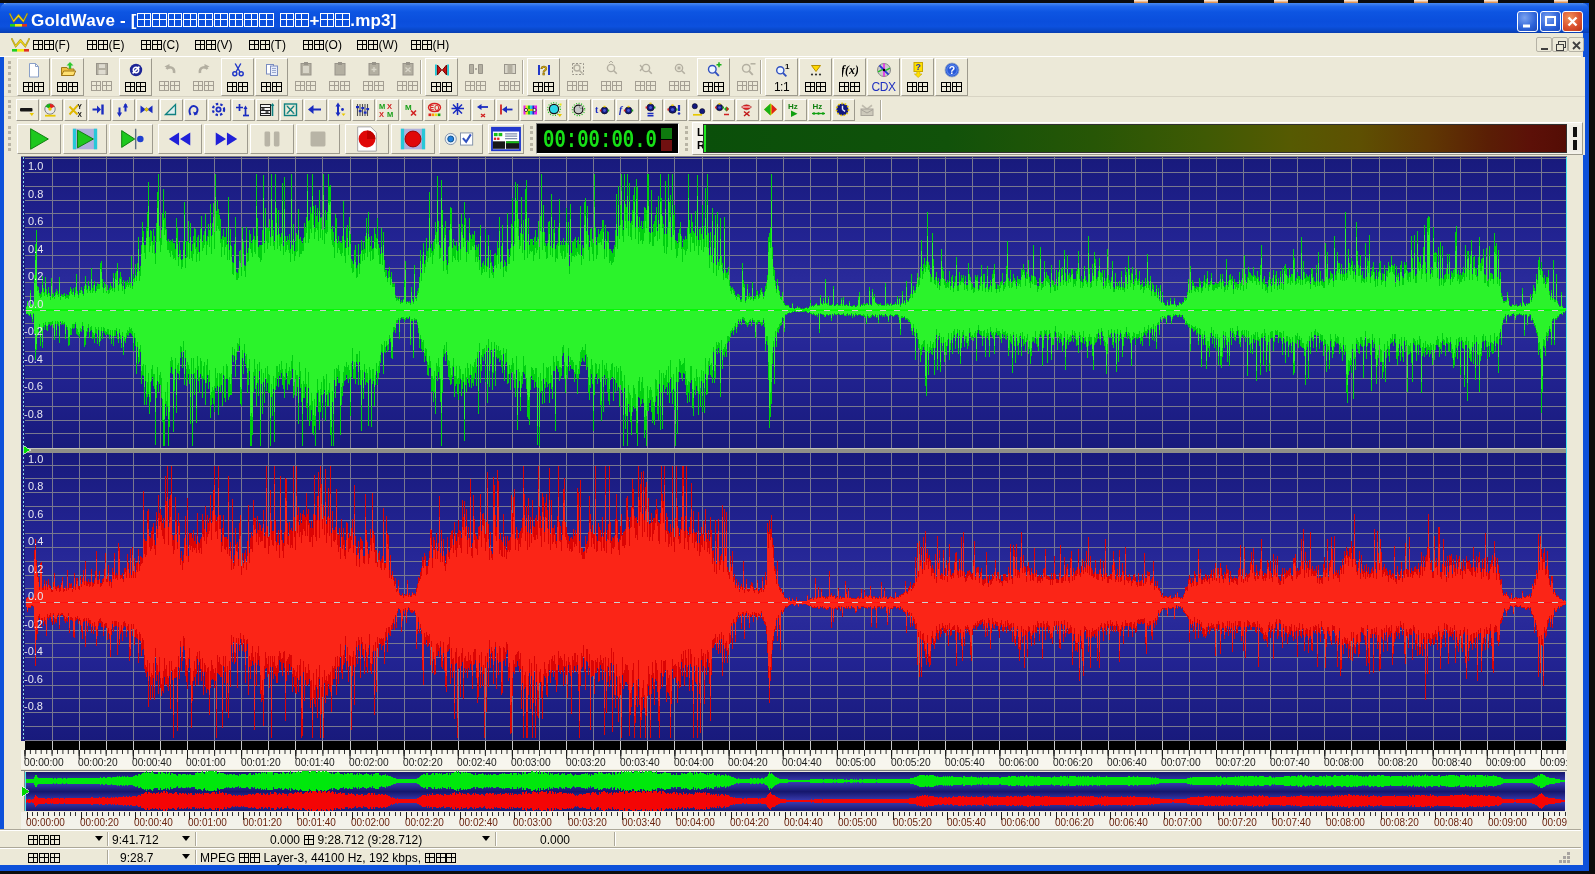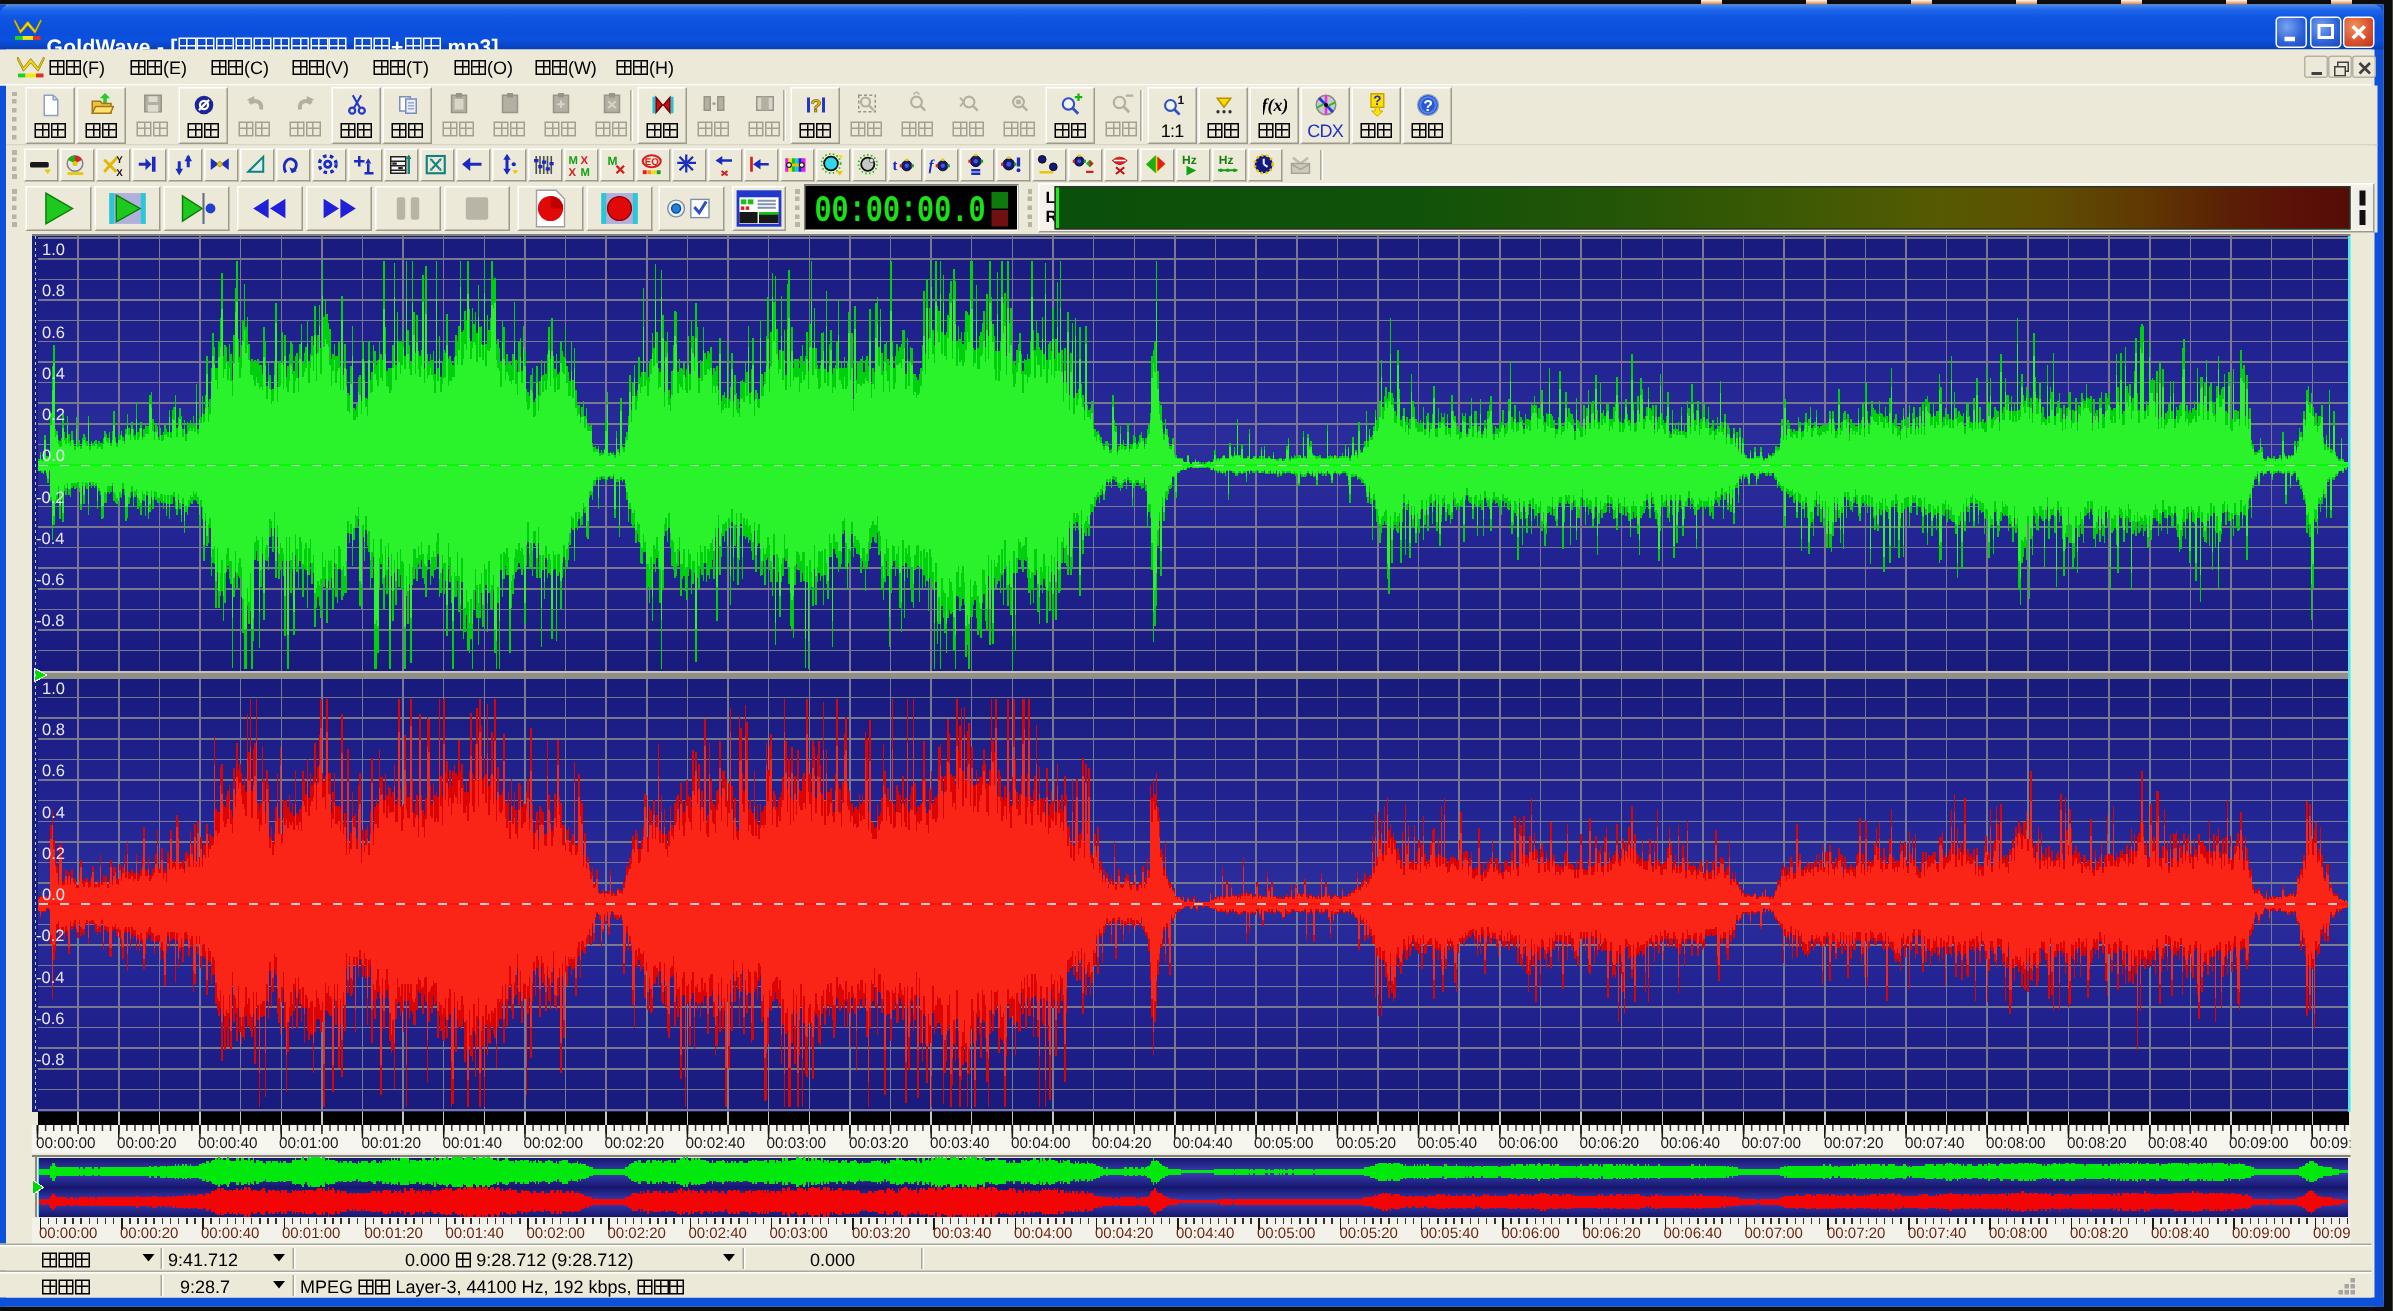--- a/index.html
+++ b/index.html
@@ -9,21 +9,21 @@
  background:
   linear-gradient(currentColor,currentColor) 50% 0/1px 100% no-repeat,
   linear-gradient(currentColor,currentColor) 0 46%/100% 1px no-repeat;}
 #win{position:absolute;left:0;top:3px;width:1589px;height:868px;
  background:#ece9d8;border-left:4px solid #0d51da;border-right:6px solid #0d51da;
  border-bottom:6px solid #0d51da}
 #title{position:absolute;left:0;top:3px;width:1589px;height:30px;
  border-radius:7px 7px 0 0;
  background:linear-gradient(#4a8aee,#1e65ea 12%,#0d55e2 30%,#0a4edc 62%,#0c51de 78%,#0846c6 92%,#0a3eb0);
  color:#fff;font-weight:bold;font-size:13px}
-#title .txt{position:absolute;left:31px;top:20px;letter-spacing:.2px;font-size:14px}
+#title .txt{position:absolute;left:31px;top:8px;letter-spacing:.2px;font-size:17px}
 .wbtn{position:absolute;top:8px;width:21px;height:21px;border-radius:3px;
  border:1px solid #fff}
 .wb-blue{background:radial-gradient(circle at 35% 30%,#7aa2f0,#2c62d8 60%,#1b48b8)}
 .wb-red{background:radial-gradient(circle at 35% 30%,#f0925a,#da5230 55%,#b83418)}
 .wbtn svg{position:absolute;left:0;top:0}
 #menubar{position:absolute;left:0;top:33px;width:1581px;height:24px;
  background:#ece9d8;font-size:12px;color:#000;border-bottom:1px solid #fff}
 #menubar .mi{position:absolute;top:5px}
 .mdibtn{position:absolute;top:4px;width:16px;height:15px;background:#ece9d8;
  border:1px solid #b5b2a5;border-radius:2px}

